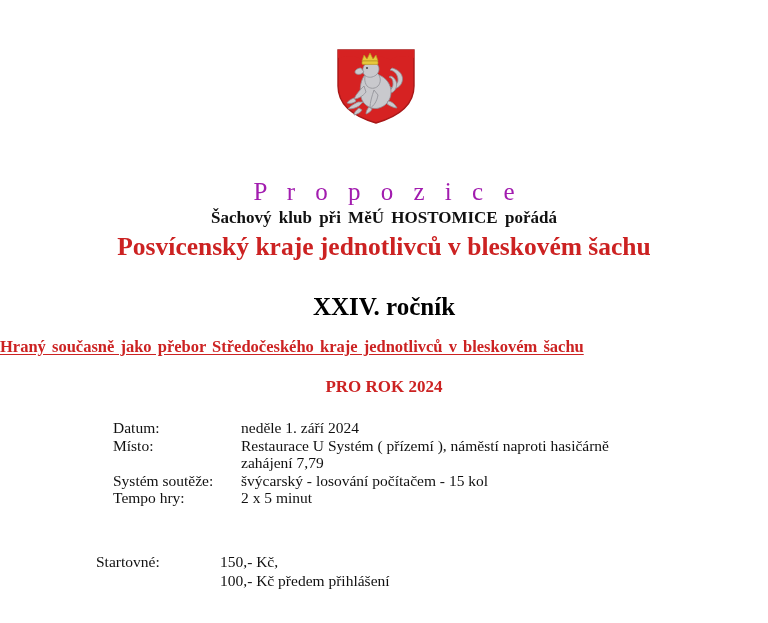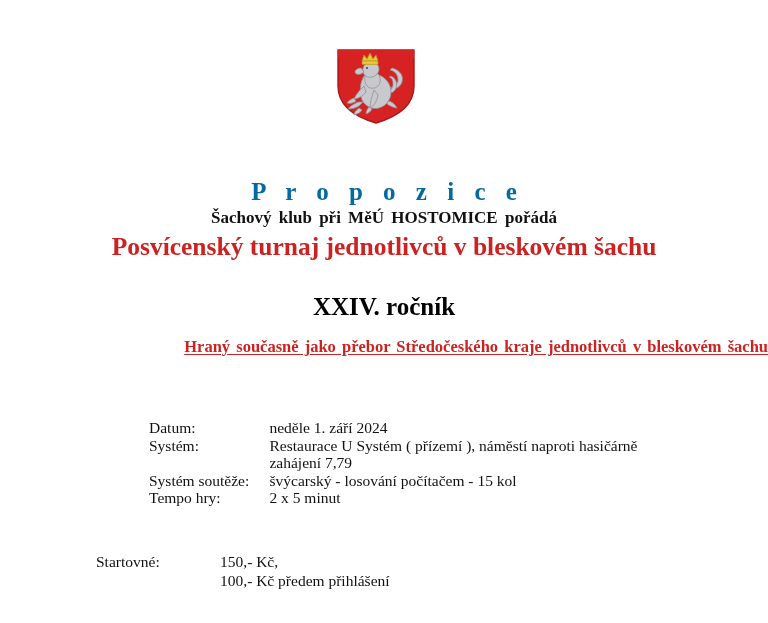--- a/index.html
+++ b/index.html
@@ -36,22 +36,22 @@
   
   .heading-block {
     position: absolute;
     left: 0;
     top: 178px;
     width: 768px;
     text-align: center;
   }
 
   .propozice {
-    color: #0369a1;
-    font-weight: bold;
+    color: #a21caf;
+    font-weight: normal;
     font-size: 25px;
     letter-spacing: 7px;
     line-height: 28px;
     margin: 0;
     padding-left: 7px;
   }
 
   .subtitle {
     color: #111111;
     font-weight: bold;
@@ -81,21 +81,21 @@
     font-weight: bold;
     font-size: 25px;
     line-height: 30px;
   }
 
   .prebor {
     position: absolute;
     left: 0;
     top: 337px;
     width: 768px;
-    text-align: right;
+    text-align: left;
     color: #cc2222;
     font-weight: bold;
     font-size: 16.5px;
     line-height: 20px;
   }
   .prebor span {
     text-decoration: underline;
     text-underline-offset: 2px;
     word-spacing: 2px;
   }
@@ -114,21 +114,20 @@
 
   
   .details {
     position: absolute;
     left: 113px;
     top: 419px;
     width: 560px;
   }
   .details table {
     border-collapse: collapse;
-    margin-left: 36px;
   }
   .details td {
     padding: 0;
     font-size: 15.5px;
     line-height: 17.6px;
     vertical-align: top;
     color: #111111;
     white-space: nowrap;
   }
   td.label {
@@ -197,39 +196,40 @@
         <rect x="28" y="15" width="16" height="3.4" rx="1"></rect>
       </g>
 
       <circle cx="33" cy="22" r="1.1" fill="#4a4a4e"></circle>
     </svg>
   </div>
 
   <div class="heading-block">
     <div class="propozice">P r o p o z i c e</div>
     <div class="subtitle">Šachový  klub při MěÚ  HOSTOMICE  pořádá</div>
-    <div class="main-title">Posvícenský turnaj jednotlivců v bleskovém šachu</div>
+    <div class="main-title">Posvícenský kraje jednotlivců v bleskovém šachu</div>
   </div>
 
   <div class="rocnik">XXIV. ročník</div>
 
   <div class="prebor">
     <span>Hraný současně jako  přebor Středočeského kraje jednotlivců v bleskovém šachu</span>
   </div>
 
+  <div class="pro-rok">PRO ROK 2024</div>
 
   <div class="details">
     <table>
       <tbody>
         <tr>
           <td class="label">Datum:</td>
           <td class="value bold-value">neděle 1. září 2024</td>
         </tr>
         <tr>
-          <td class="label">Systém:</td>
+          <td class="label">Místo:</td>
           <td class="value">Restaurace U Systém ( přízemí ), náměstí naproti hasičárně</td>
         </tr>
         <tr>
           <td class="label"></td>
           <td class="value">zahájení        7,79</td>
         </tr>
         <tr>
           <td class="label">Systém soutěže:</td>
           <td class="value">švýcarský - losování počítačem -  15 kol</td>
         </tr>

